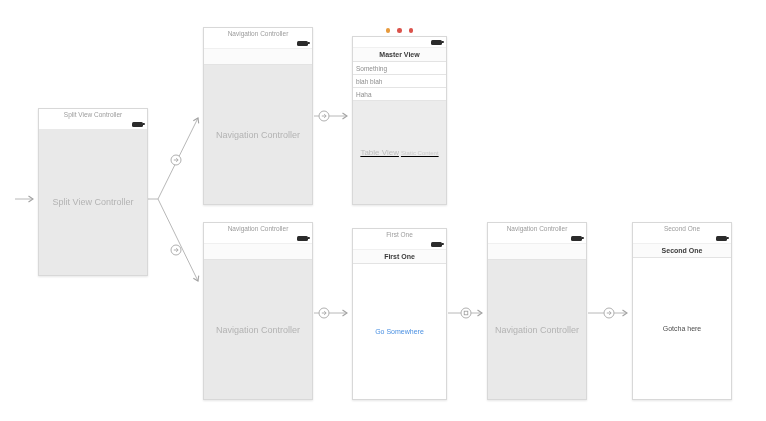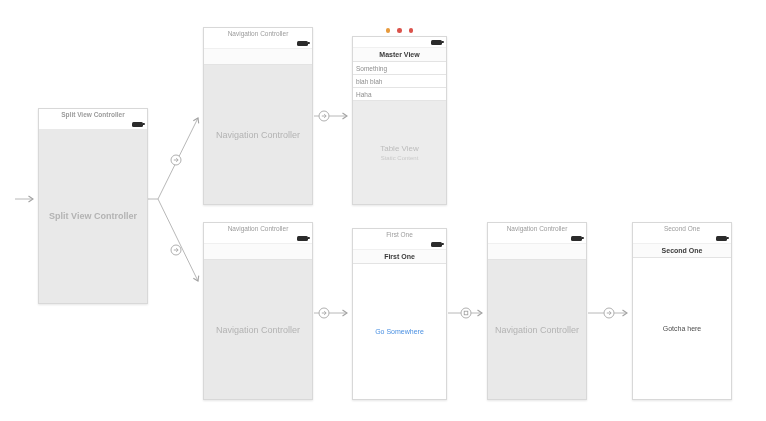--- a/index.html
+++ b/index.html
@@ -35,22 +35,22 @@
     font-size:7px;font-weight:bold;color:#3a3a3a;white-space:nowrap;
   }
   .content-gray{flex:1;background:#e9e9e9;display:flex;align-items:center;justify-content:center;}
   .content-white{flex:1;background:#ffffff;display:flex;align-items:center;justify-content:center;}
   .center-label{font-size:9px;color:#b3b3b3;white-space:nowrap;}
   .cell{
     height:12px;flex:0 0 auto;background:#ffffff;border-bottom:1px solid #e4e4e4;
     display:flex;align-items:center;padding-left:3px;font-size:6.5px;color:#8d8d8d;
   }
   .table-area{
-    flex:1;background:#ececec;display:flex;flex-direction:column;
-    align-items:center;justify-content:center;gap:2px;
+    flex:1;background:#ececec;display:flex;flex-direction:row;
+    align-items:center;justify-content:center;gap:2px;text-decoration:underline;
   }
   .table-label{font-size:8px;color:#bcbcbc;}
   .table-sublabel{font-size:6px;color:#c9c9c9;}
   .blue-button{
     font-size:7px;color:#4a90e2;background:none;border:none;padding:0;cursor:pointer;
     font-family:"Liberation Sans", sans-serif;white-space:nowrap;
   }
   .second-label{font-size:7px;color:#4d4d4d;white-space:nowrap;}
   .dots{position:absolute;top:-9px;left:0;right:0;display:flex;justify-content:center;gap:7px;}
   .dot{width:4.5px;height:4.5px;border-radius:50%;}
@@ -96,21 +96,21 @@
   <g>
     <circle cx="466" cy="313" r="5" fill="#fff" stroke="#b0b0b0"></circle>
     <rect x="464.2" y="311.2" width="3.6" height="3.6" fill="none" stroke="#9a9a9a" stroke-width="0.8"></rect>
   </g>
   <g>
     <circle cx="609" cy="313" r="5" fill="#fff" stroke="#b0b0b0"></circle>
     <path d="M606.8,313 H610.6 M609.2,311.2 L611.2,313 L609.2,314.8" fill="none" stroke="#9a9a9a" stroke-width="0.8"></path>
   </g>
 </svg>
 
-<div class="scene" style="left:38px;top:108px;width:110px;height:196px;font-weight:bold;">
+<div class="scene" style="left:38px;top:108px;width:110px;height:168px;">
   <div class="titlebar">
     <span>Split View Controller</span>
   </div>
   <div class="statusbar">
     <span class="battery"></span>
   </div>
   <div class="content-gray">
     <span class="center-label">Split View Controller</span>
   </div>
 </div>

